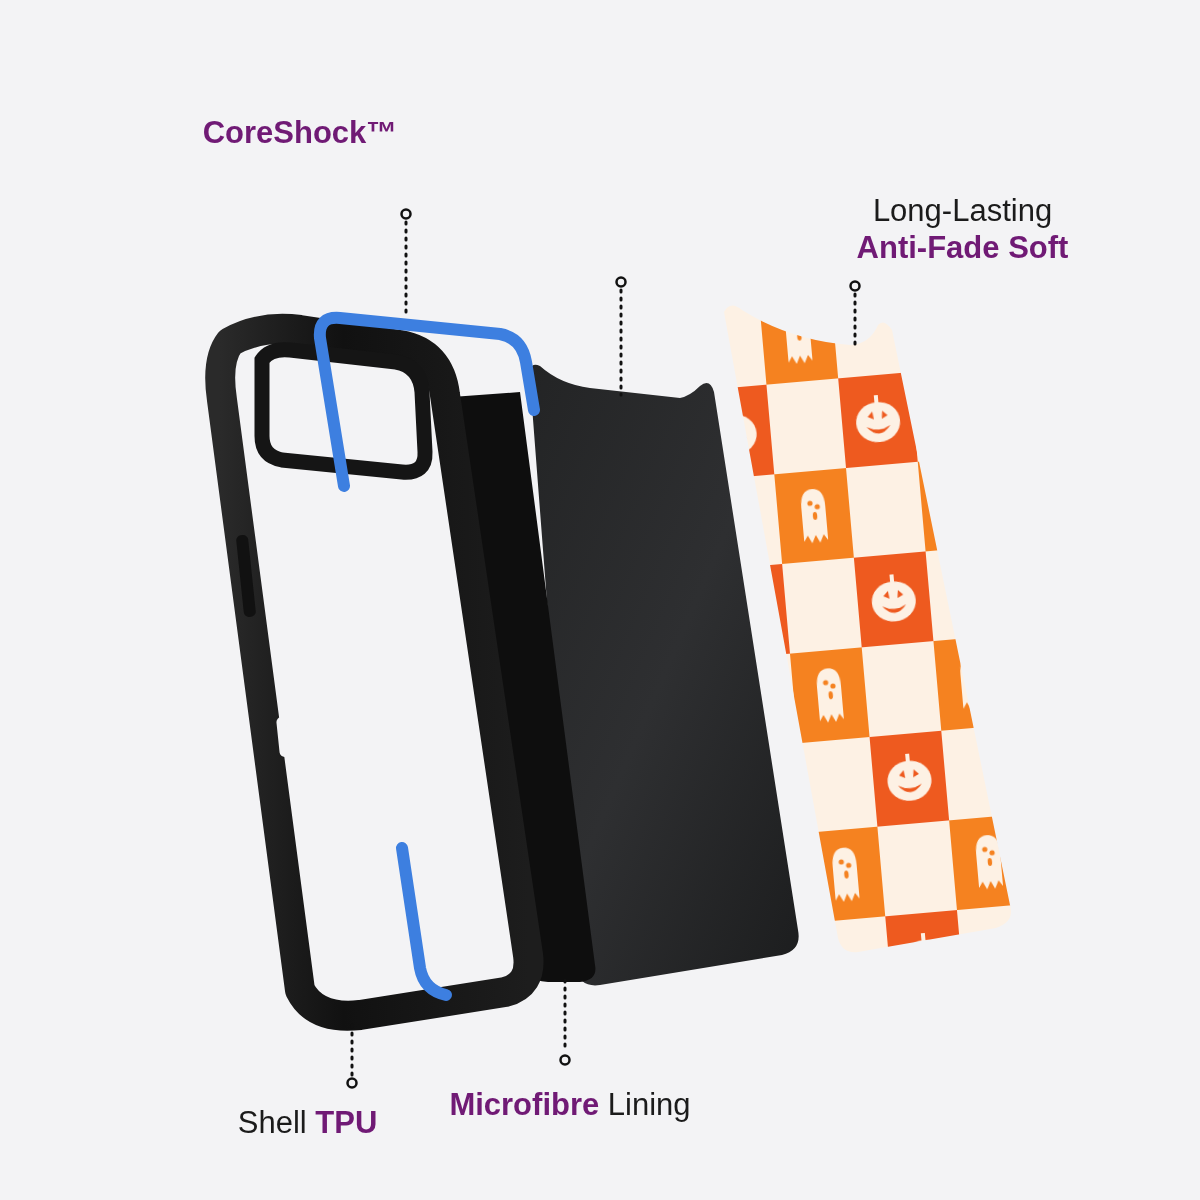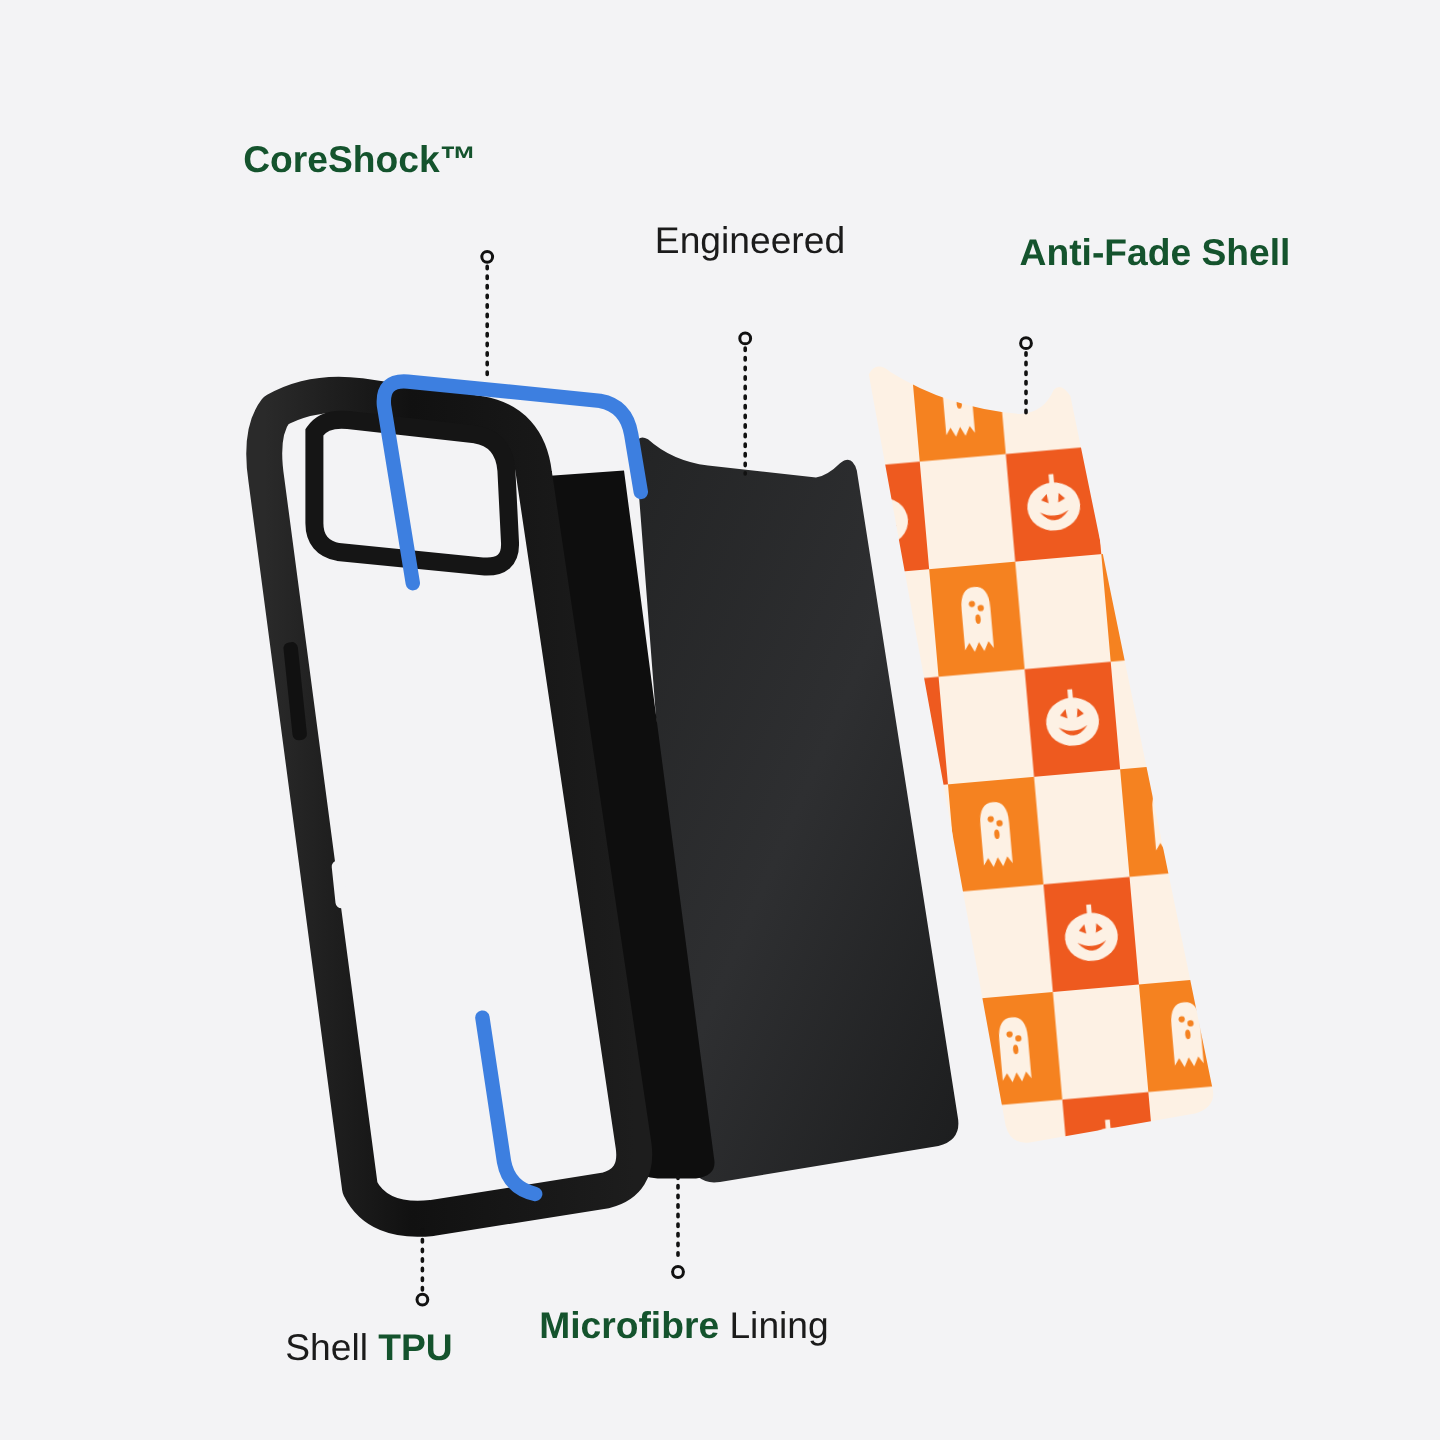--- a/index.html
+++ b/index.html
@@ -10,21 +10,21 @@
     color: #111;
     position: relative;
   }
   .stage { position: absolute; left: 0; top: 0; width: 1200px; height: 1200px; }
   .art { position: absolute; left: 0; top: 0; }
   .label {
     position: absolute; text-align: center; line-height: 1.2;
     font-size: 31px; white-space: nowrap;
   }
   .label .light { font-weight: 400; color: #1b1b1b; }
-  .label .bold { font-weight: 700; color: #14532d; }
+  .label .bold { font-weight: 700; color: #701a75; }
   .label .line { display: block; }
   .inline-label .part { display: inline; }
 </style>
 </head>
 <body>
 
 <div class="stage">
 
   <svg class="art" width="1200" height="1200" viewBox="0 0 1200 1200">
     <defs>
@@ -102,25 +102,25 @@
       <line x1="565" y1="980" x2="565" y2="1052" stroke-width="3" stroke-dasharray="2 6" stroke-linecap="round"></line>
       <circle cx="565" cy="1060" r="4.5" stroke-width="2.5" fill="#f3f3f5"></circle>
     </g>
   </svg>
 
   <div class="label" style="left:140px; top:114px; width:320px;">
     <span class="line bold">CoreShock™</span>
   </div>
 
   <div class="label" style="left:450px; top:182px; width:350px;">
-    <span class="line light">Engineered</span>
   </div>
 
   <div class="label" style="left:820px; top:192px; width:285px;">
-    <span class="line bold">Anti-Fade Shell</span>
+    <span class="line light">Long-Lasting</span>
+    <span class="line bold">Anti-Fade Soft</span>
   </div>
 
   <div class="label inline-label" style="left:220px; top:1104px; width:175px;">
     <span class="part light">Shell</span>
     <span class="part bold">TPU</span>
   </div>
 
   <div class="label inline-label" style="left:420px; top:1086px; width:300px;">
     <span class="part bold">Microfibre</span>
     <span class="part light">Lining</span>

